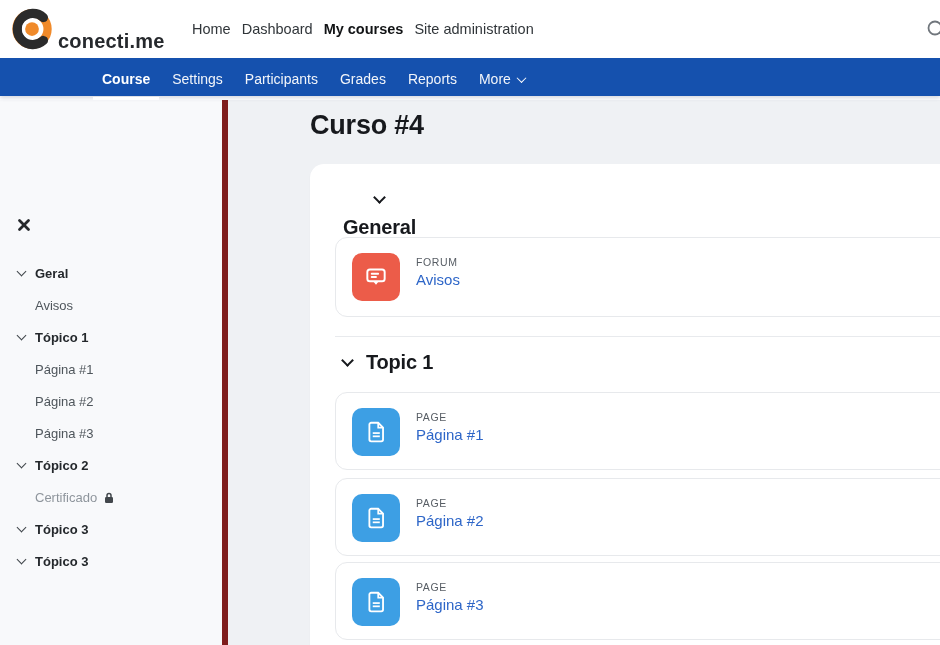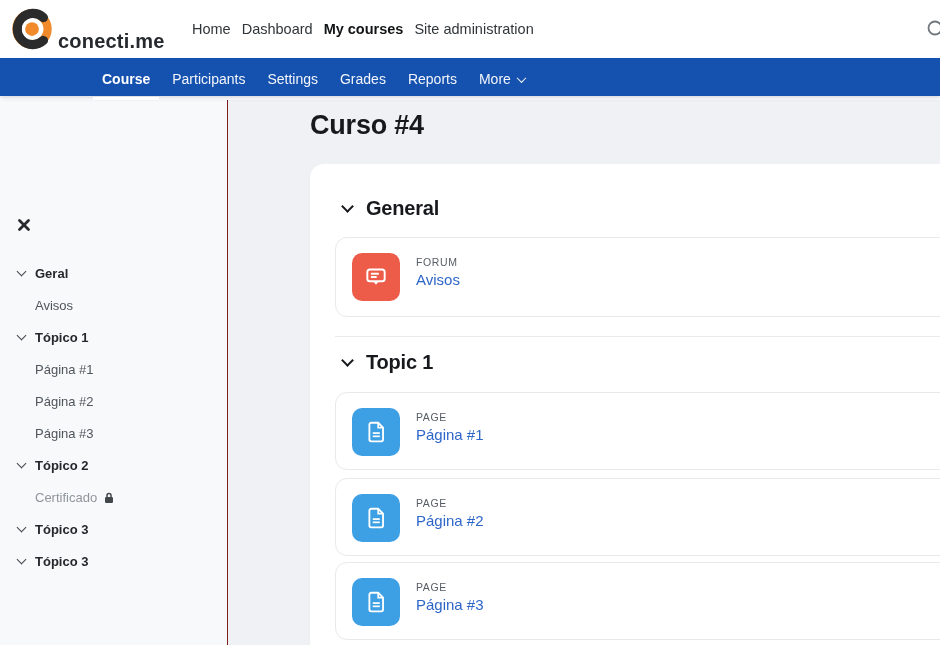--- a/index.html
+++ b/index.html
@@ -17,21 +17,21 @@
 
   
   .bluebar{position:absolute;left:0;top:58px;width:940px;height:38px;background:#1551ae;box-shadow:0 2px 4px rgba(20,40,80,.18);z-index:4;}
   .btabs{position:absolute;left:91px;top:0;height:42px;display:flex;}
   .btab{position:relative;height:42px;line-height:42px;padding:0 11px;font-size:14px;color:#f2f5fa;cursor:pointer;white-space:nowrap;display:flex;align-items:center;gap:7px;}
   .btab.active{font-weight:700;color:#fff;}
   .btab.active::after{content:"";position:absolute;left:2px;right:2px;bottom:0;height:3px;background:#fff;}
   .chev-w{display:inline-block;width:7px;height:7px;border-right:1.8px solid #fff;border-bottom:1.8px solid #fff;transform:rotate(45deg) translate(-1px,-1px);}
 
   
-  .sidebar{position:absolute;left:0;top:100px;width:228px;height:545px;background:#f8f9fb;border-right:1px solid #7f1d1d;}
+  .sidebar{position:absolute;left:0;top:100px;width:228px;height:545px;background:#f8f9fb;border-right:6px solid #7f1d1d;}
   .closebtn{position:absolute;left:17px;top:118px;width:14px;height:14px;cursor:pointer;}
   .sidelist{position:absolute;left:0;top:157px;width:228px;}
   .srow{position:relative;height:32px;display:flex;align-items:center;cursor:pointer;}
   .srow .chev{position:absolute;left:18px;width:7px;height:7px;border-right:1.7px solid #3f454a;border-bottom:1.7px solid #3f454a;transform:rotate(45deg);margin-top:-3px;}
   .srow .slabel{position:absolute;left:35px;font-size:13px;color:#4e555b;white-space:nowrap;display:flex;align-items:center;gap:7px;}
   .srow.section .slabel{font-weight:700;color:#24282c;}
   .srow.locked .slabel{color:#8e959c;}
   .locksvg{margin-top:1px;}
 
   
@@ -76,24 +76,24 @@
       <line x1="14" y1="14" x2="19" y2="19" stroke="#70767c" stroke-width="1.8" stroke-linecap="round"></line>
     </svg>
   </div>
 
   <div class="bluebar">
     <div class="btabs">
       <div class="btab active">
           <span>Course</span>
         </div>
       <div class="btab">
+          <span>Settings</span>
+        </div>
+      <div class="btab">
           <span>Participants</span>
-        </div>
-      <div class="btab">
-          <span>Settings</span>
         </div>
       <div class="btab">
           <span>Grades</span>
         </div>
       <div class="btab">
           <span>Reports</span>
         </div>
       <div class="btab">
           <span>More</span>
           <span class="chev-w"></span>
@@ -149,21 +149,21 @@
           <span class="slabel">Tópico 3</span>
         </div>
     </div>
   </div>
 
   <div class="main"></div>
   <div class="pagetitle">Curso #4</div>
 
   <div class="whitecard">
 
-    <div class="secheader" style="top:33px;">
+    <div class="secheader" style="top:33px;flex-direction:column;">
       <span class="schev"></span>
       <span class="sectitle">General</span>
     </div>
 
     <div class="actcard" style="top:73px;height:80px;">
       <div class="actico forum">
         <svg width="26" height="26" viewBox="0 0 24 24">
           <rect x="4" y="5" width="16" height="11" rx="2.4" fill="none" stroke="#fff" stroke-width="1.8"></rect>
           <path d="M9.4 16 L12 19.2 L14.6 16 Z" fill="#fff"></path>
           <line x1="8" y1="9" x2="14" y2="9" stroke="#fff" stroke-width="1.7" stroke-linecap="round"></line>

